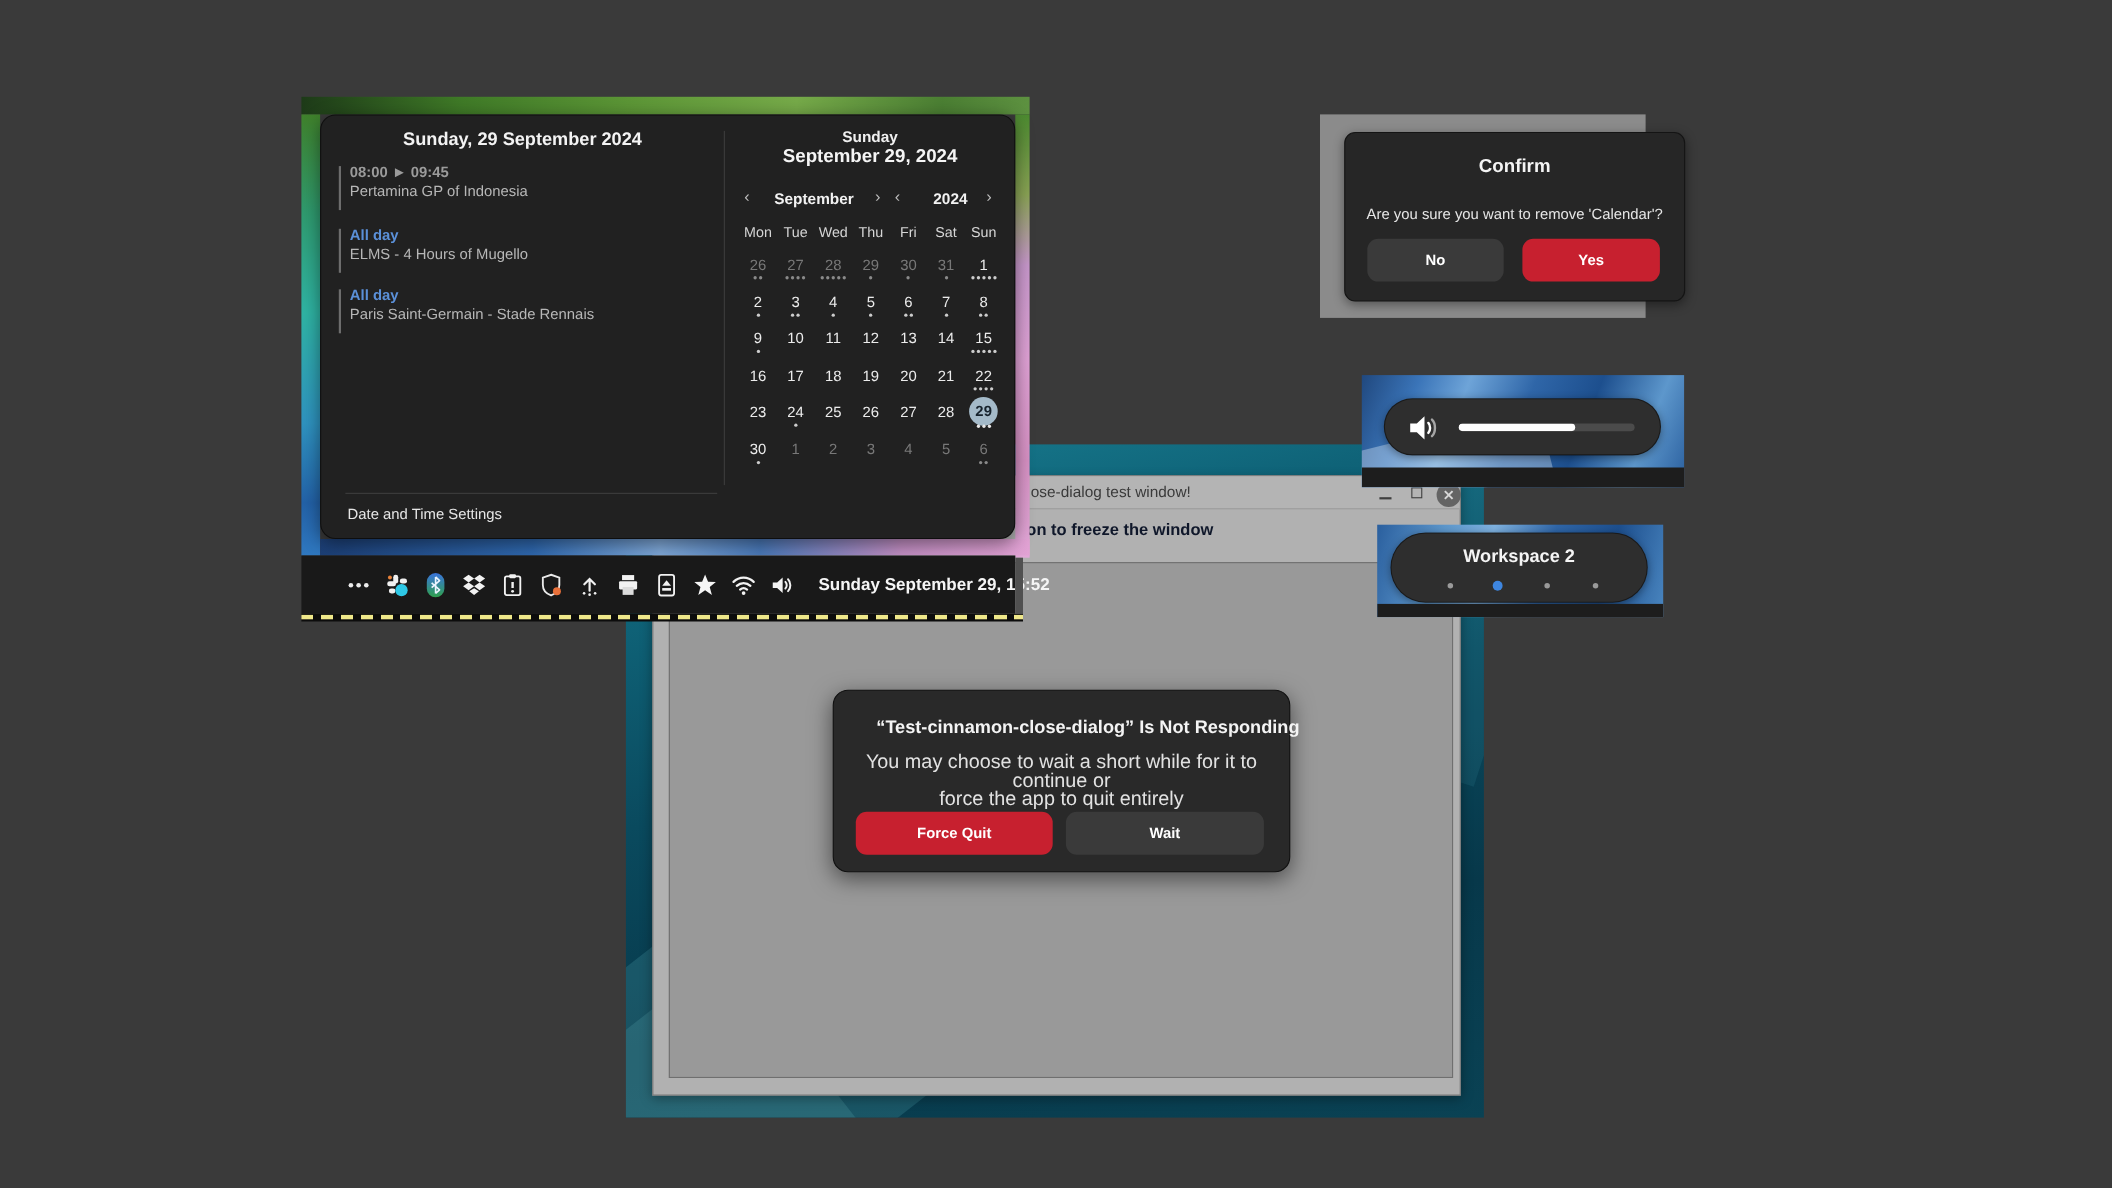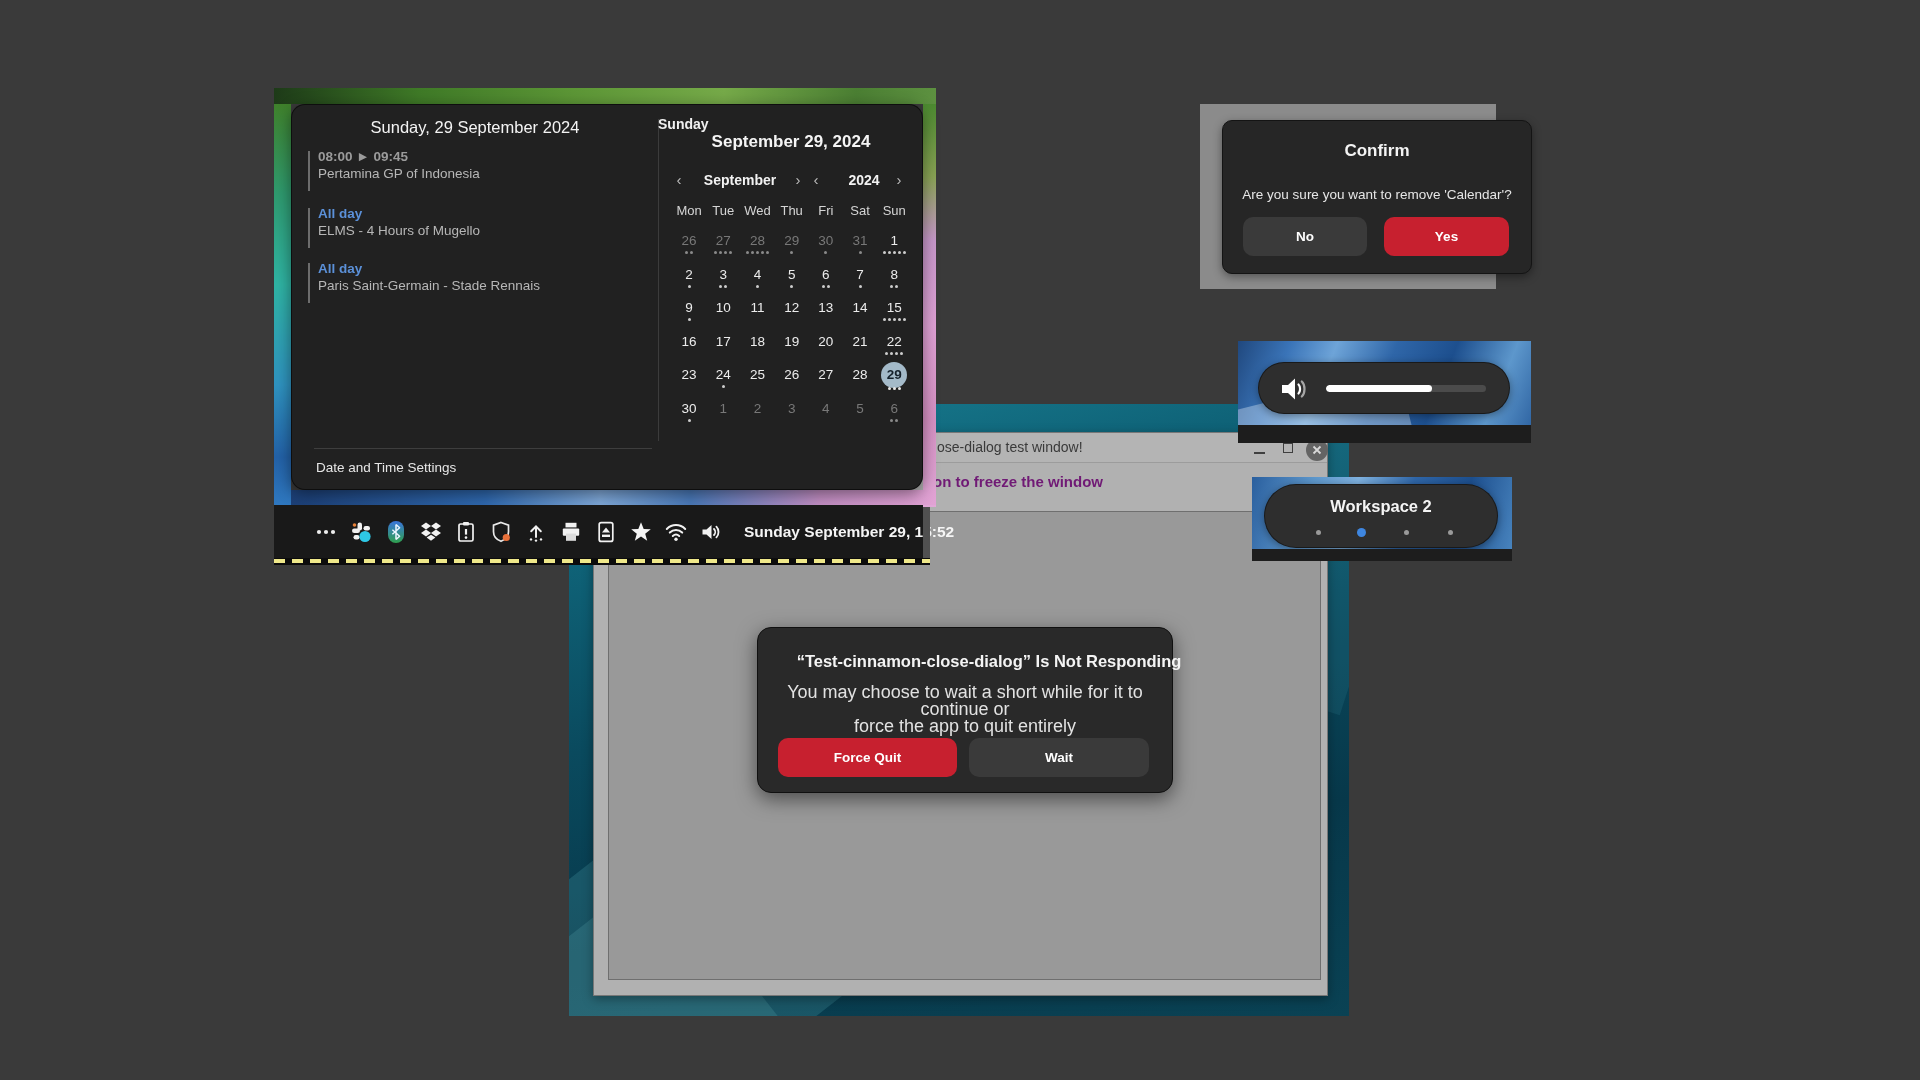--- a/index.html
+++ b/index.html
@@ -14,32 +14,32 @@
   .strip-left{left:0;top:16px;width:17px;height:401px;
      background:linear-gradient(180deg,#3f812b 0%,#2f9a6e 22%,#2fb4a4 45%,#2f93c0 70%,#2362a8 88%,#2f78c0 100%);}
   .strip-right{left:649px;top:16px;width:13px;height:403px;
      background:linear-gradient(180deg,#4c8a30 0%,#8aa455 18%,#c898cc 34%,#e0a2d6 55%,#d791c4 78%,#e2a8d8 100%);}
   .strip-bottom{left:17px;top:402px;width:645px;height:15px;
      background:linear-gradient(90deg,#1c3f76 0%,#2f68ae 30%,#7fa8d8 48%,#4a79b8 62%,#c38fc4 82%,#e2a2d4 100%);}
   .popup{left:17px;top:16px;width:632px;height:386px;background:#212121;border-radius:14px;
      border:1px solid rgba(0,0,0,.55);box-shadow:0 4px 16px rgba(0,0,0,.45);box-sizing:border-box;}
   .pane-left{left:0;top:0;width:366px;height:386px;}
   .cal-header-left{left:0;top:13px;width:100%;text-align:center;color:#f3f3f3;
-     font-size:16.5px;font-weight:normal;}
+     font-size:16.5px;font-weight:bold;}
   .event{left:16px;width:336px;}
   .ebar{left:0;top:2px;width:2px;height:40px;background:#6d6d6d;}
   .etime{left:10px;top:0;font-size:13.5px;font-weight:bold;white-space:nowrap;}
   .etime.gray{color:#9b9b9b;}
   .etime.blue{color:#5b90d8;}
   .etitle{left:10px;top:17px;font-size:13.5px;color:#b7b7b7;white-space:nowrap;}
   .left-divider{left:22px;top:343px;width:338px;height:1px;background:#3e3e3e;}
   .settings-link{left:24px;top:355px;font-size:13.5px;color:#e6e6e6;}
   .vdiv{left:366px;top:14px;width:1px;height:322px;background:#3c3c3c;}
   .pane-right{left:366px;top:0;width:266px;height:386px;}
-  .sunday-lbl{left:0;top:11px;width:100%;text-align:left;color:#f0f0f0;font-size:14px;font-weight:bold;}
+  .sunday-lbl{left:0;top:11px;width:100%;text-align:center;color:#f0f0f0;font-size:14px;font-weight:bold;}
   .datetitle{left:0;top:27px;width:100%;text-align:center;color:#f5f5f5;font-size:17px;font-weight:bold;}
   .navrow{left:0;top:64px;width:100%;height:22px;}
   .nav-chev{width:16px;text-align:center;color:#bdbdbd;font-size:15px;cursor:default;}
   .nav-lbl{text-align:center;color:#f2f2f2;font-size:14px;font-weight:bold;}
   .dayhead{left:14px;top:98px;display:grid;grid-template-columns:repeat(7,34.2px);}
   .dayhead span{text-align:center;font-size:13px;color:#d5d5d5;}
   .cal-grid{left:14px;top:122px;display:grid;grid-template-columns:repeat(7,34.2px);grid-auto-rows:33.6px;}
   .cell{text-align:center;padding-top:4px;box-sizing:border-box;}
   .cell .d{display:inline-block;font-size:13.5px;color:#ececec;line-height:19px;min-width:19px;}
   .cell.out .d{color:#787878;}
@@ -71,21 +71,21 @@
   .teal-streak3{right:-40px;top:0;width:120px;height:300px;background:rgba(90,200,215,.10);
      transform:rotate(18deg);}
   .window{left:24px;top:28px;width:735px;height:564px;background:#b1b1b1;border:1px solid #777;
      box-sizing:border-box;box-shadow:0 3px 10px rgba(0,0,0,.35);}
   .titlebar{left:0;top:0;width:100%;height:30px;background:#b4b4b4;border-bottom:1px solid #9c9c9c;box-sizing:border-box;}
   .win-title{left:343px;top:0;line-height:29px;font-size:14px;color:#3a3a3a;white-space:nowrap;}
   .btn-min{left:660px;top:19px;width:11px;height:2px;background:#3f3f3f;}
   .btn-max{left:689px;top:10px;width:10px;height:10px;border:1.5px solid #3f3f3f;box-sizing:border-box;}
   .btn-close{left:712px;top:6px;width:22px;height:22px;border-radius:50%;background:#646464;}
   .btn-close svg{width:22px;height:22px;display:block;}
-  .freeze-label{left:339px;top:40px;font-size:15px;font-weight:bold;color:#701a75;white-space:nowrap;}
+  .freeze-label{left:339px;top:40px;font-size:15px;font-weight:bold;color:#0f172a;white-space:nowrap;}
   .inner-panel{left:14px;top:78px;width:713px;height:469px;background:#999;
      border:1px solid #6f6f6f;box-sizing:border-box;}
 
   
   .nr-dialog{left:757px;top:627px;width:416px;height:166px;background:#292929;border-radius:14px;
      border:1px solid #101010;box-shadow:0 6px 20px rgba(0,0,0,.5);box-sizing:border-box;}
   .nr-title{left:0;top:24px;width:100%;text-align:center;color:#f4f4f4;font-size:16.5px;font-weight:bold;padding-left:24px;}
   .nr-body{left:0;top:56px;width:100%;text-align:center;color:#e2e2e2;font-size:18px;line-height:17px;}
   .dlg-btn{height:39px;border-radius:10px;display:flex;align-items:center;justify-content:center;
      color:#fff;font-size:13.5px;font-weight:bold;box-sizing:border-box;cursor:default;}

